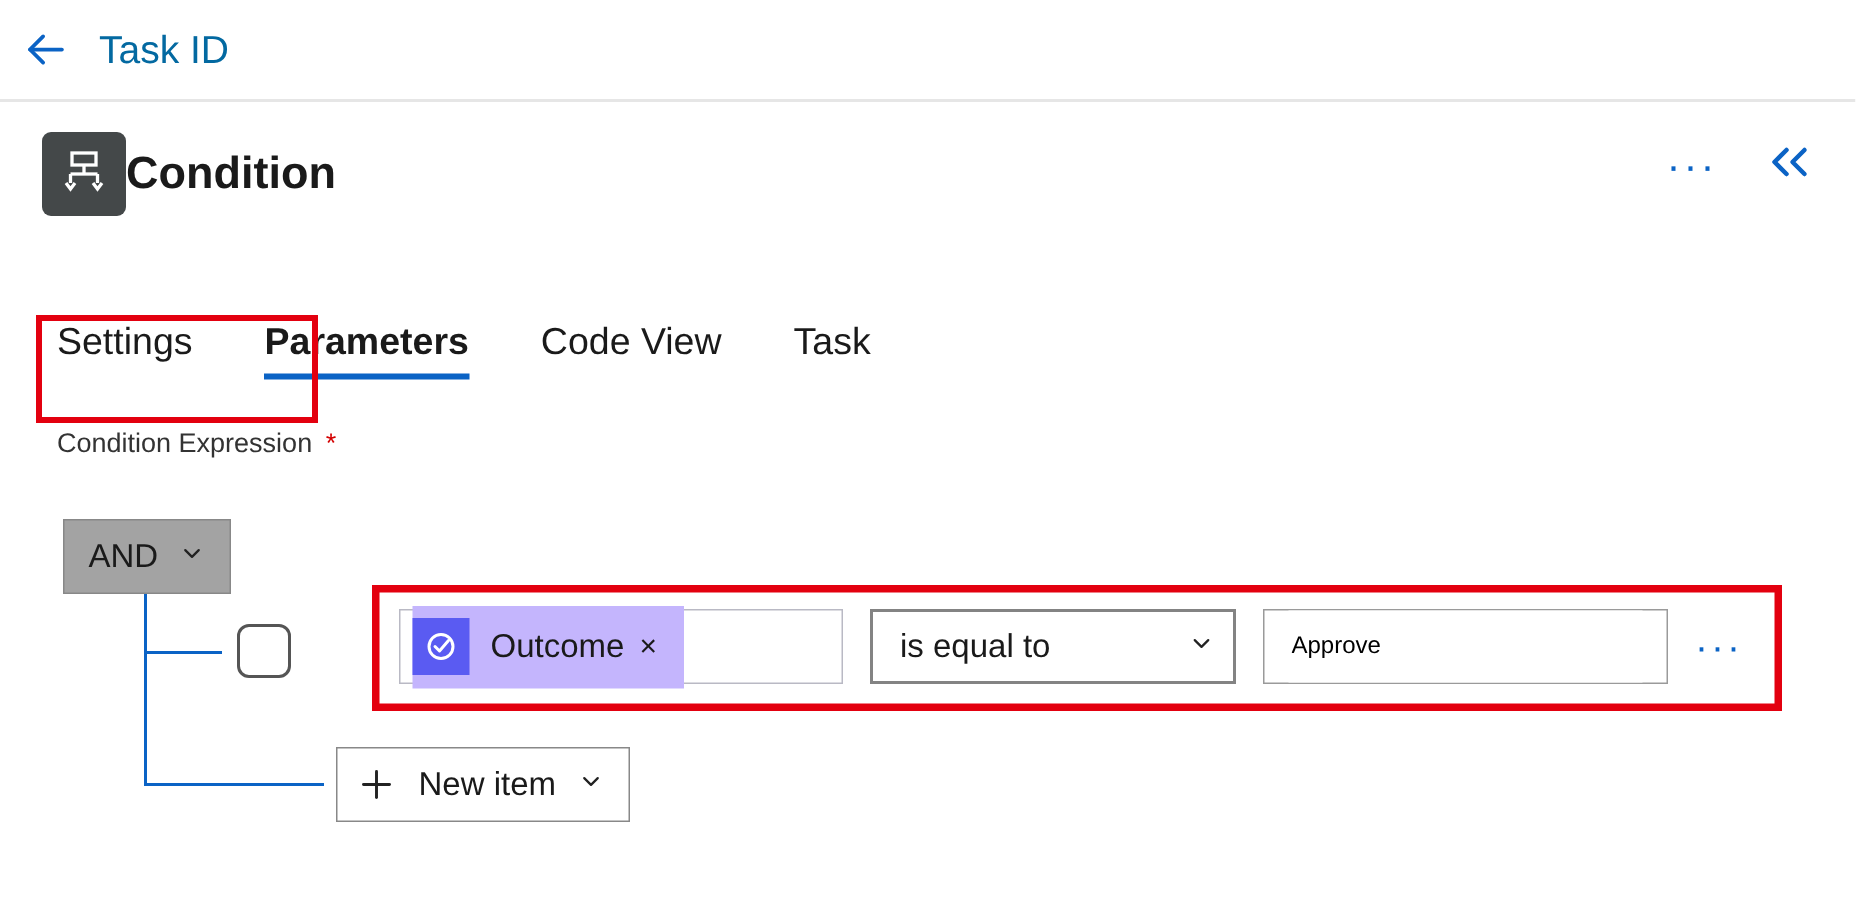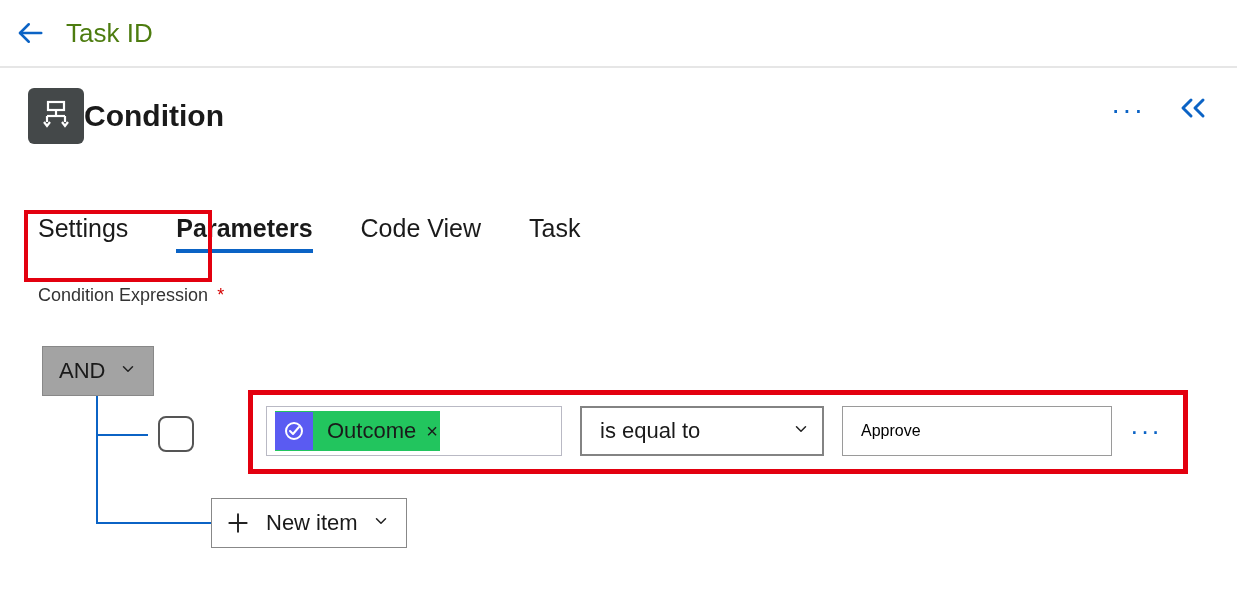--- a/index.html
+++ b/index.html
@@ -19,21 +19,21 @@
     padding: 0 12px;
     border-bottom: 2px solid #e6e6e6;
     gap: 18px;
   }
   .back-arrow {
     width: 36px; height: 36px;
     display: flex; align-items: center; justify-content: center;
     cursor: pointer;
   }
   .back-arrow svg { width: 30px; height: 30px; stroke: #0b63c5; }
-  .header-title { font-size: 26px; font-weight: 400; color: #4d7c0f; }
+  .header-title { font-size: 26px; font-weight: 400; color: #0369a1; }
 
   
   .pane { padding: 20px 28px; position: relative; }
 
   .card-header {
     display: flex;
     align-items: center;
   }
   .card-icon {
     width: 56px; height: 56px;
@@ -151,25 +151,25 @@
   .field-pill {
     border: 1.5px solid #b9b9c4;
     display: inline-flex;
     align-items: center;
     height: 50px;
     width: 296px;
     background: #fff;
     padding-left: 4px;
   }
   .token {
-    background: #22c55e;
-    display: inline-flex;
-    align-items: center;
-    height: 40px;
-    padding-right: 2px;
+    background: #c4b5fd;
+    display: inline-flex;
+    align-items: center;
+    height: 55px;
+    padding-right: 18px;
     margin: 4px;
   }
   .token-icon {
     width: 38px; height: 38px;
     background: #5a5bf2;
     display: flex; align-items: center; justify-content: center;
     margin-right: 14px;
   }
   .token-label { font-size: 22px; margin-right: 10px; }
   .token-x { font-size: 20px; cursor: pointer; }
@@ -207,21 +207,21 @@
   .hline2 {
     position: absolute;
     left: 54px;
     top: 176px;
     width: 120px;
     height: 2px;
     background: #0b63c5;
   }
   .new-item {
     position: absolute;
-    left: 169px;
+    left: 182px;
     top: 152px;
     border: 1.5px solid #888;
     height: 50px;
     display: inline-flex;
     align-items: center;
     gap: 14px;
     padding: 0 16px 0 12px;
     font-size: 22px;
     background: #fff;
     cursor: pointer;

